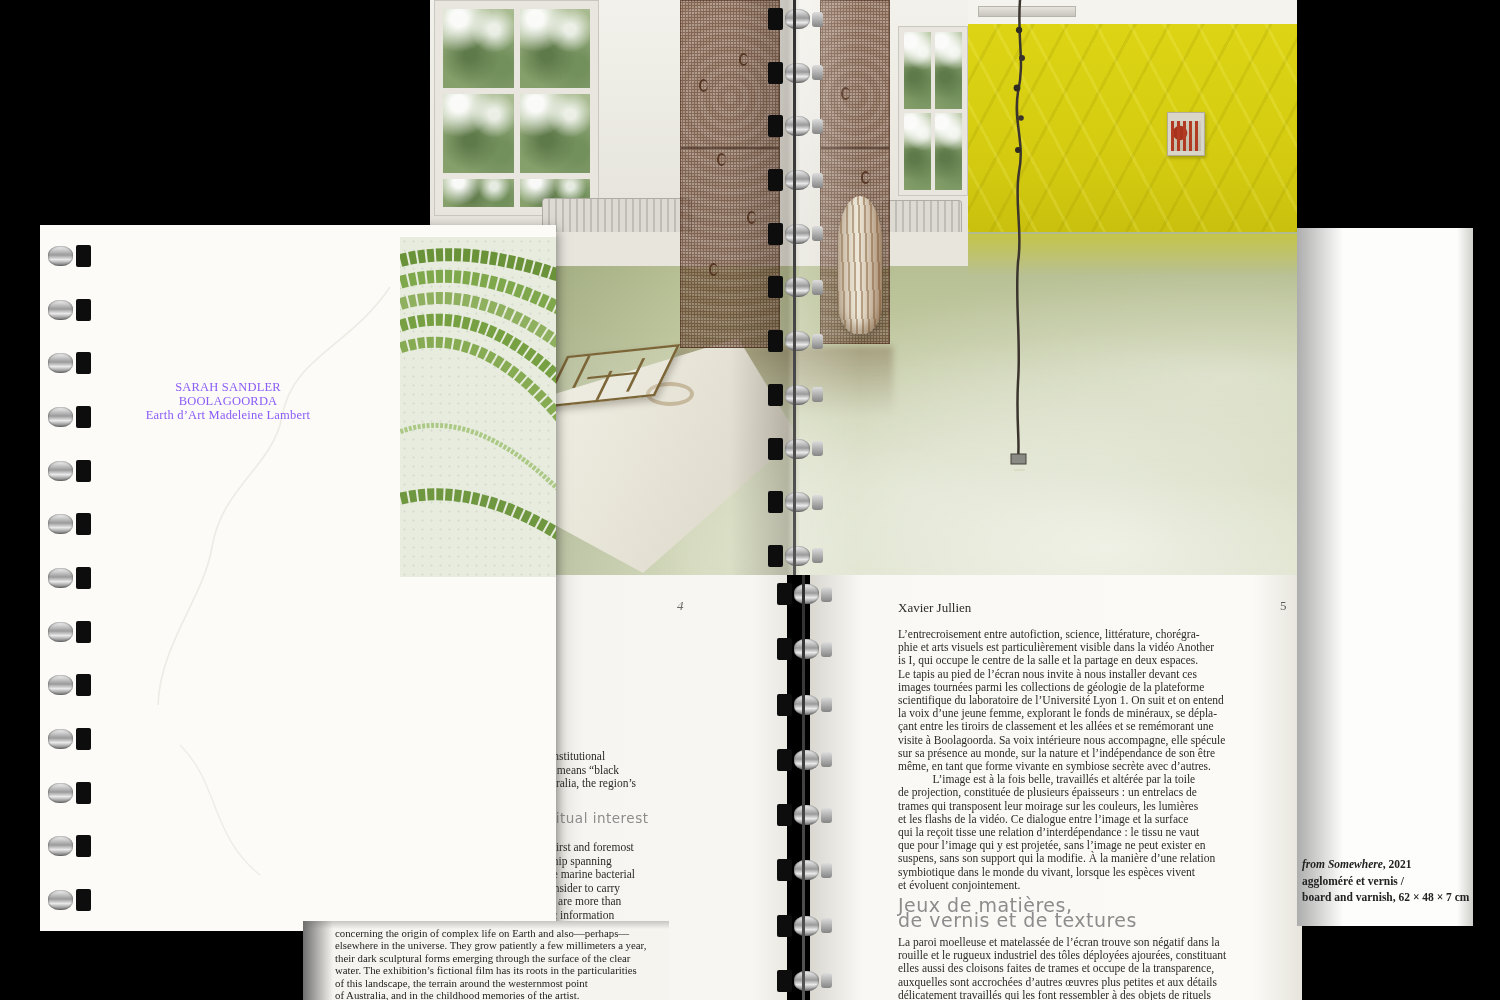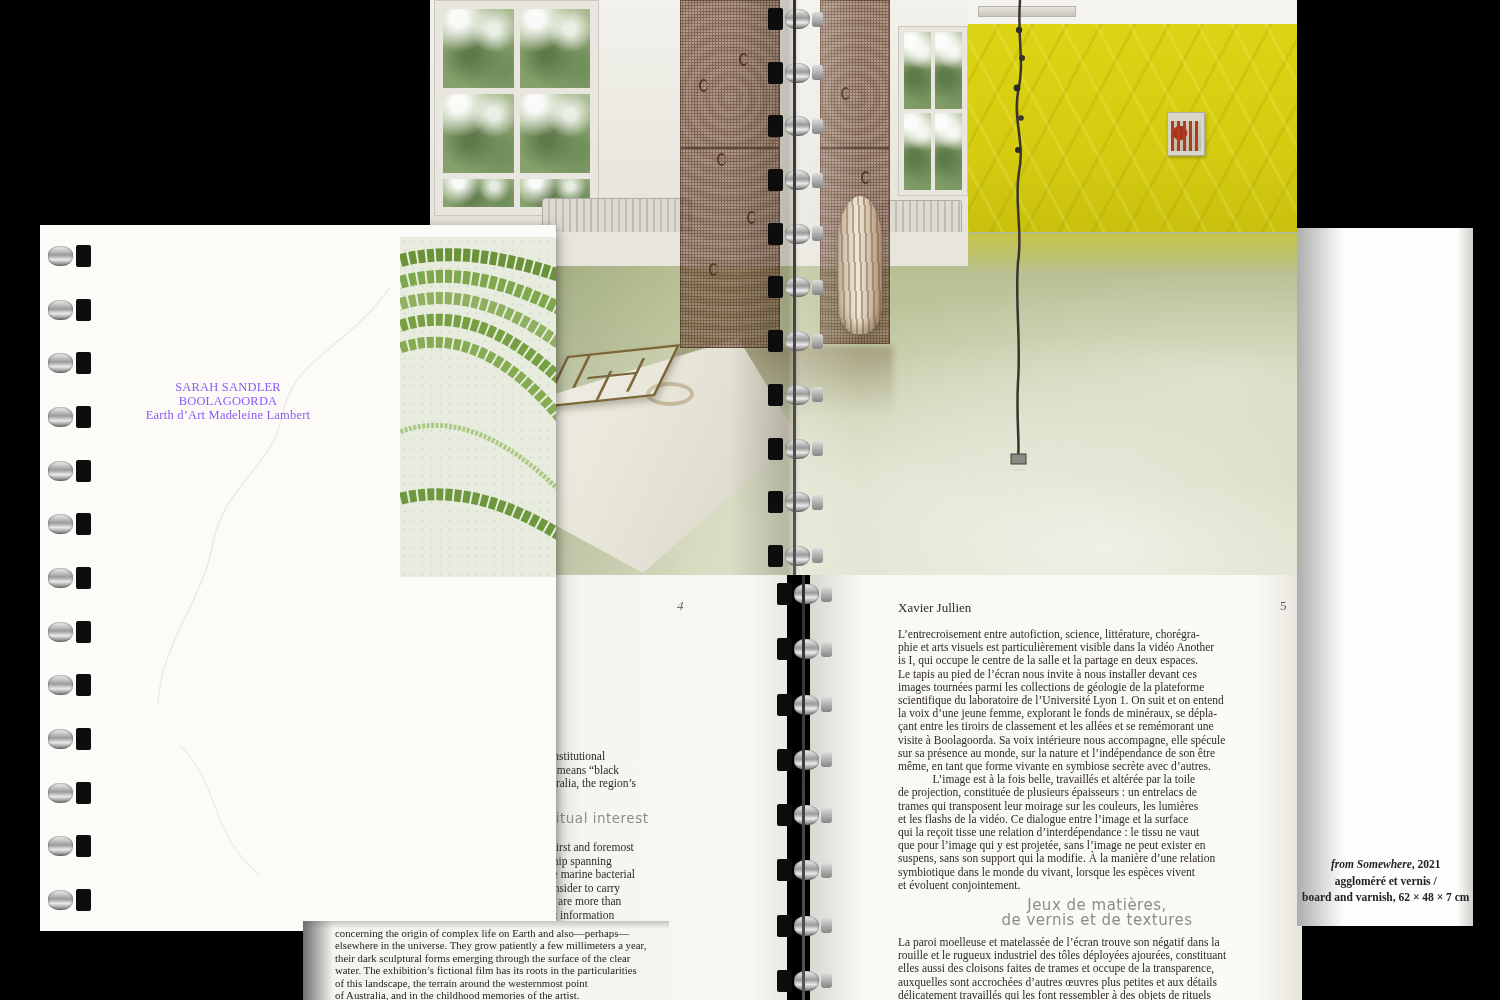--- a/index.html
+++ b/index.html
@@ -114,36 +114,36 @@
   .bs-left-page{left:555px;top:575px;width:232px;height:425px;
     background:linear-gradient(90deg,#e6e5df 0,#f6f5f1 28px,#f7f6f2 85%,#e9e8e1 100%);}
   .bs-pnum4{left:677px;top:598px;font-style:italic;font-size:13px;color:#6b6b6b;}
   .bs-right-page{left:810px;top:575px;width:492px;height:425px;
     background:linear-gradient(90deg,#d9d7d0 0,#f9f8f4 52px,#fbfaf6 90%,#e6e4dc 100%);}
   .bs-header{left:898px;top:600px;font-size:13px;color:#2c2c2c;}
   .bs-pnum5{left:1280px;top:598px;font-size:13px;color:#5e5e5e;}
   .bs-col{left:898px;top:628px;width:398px;font-size:11.5px;line-height:13.2px;color:#2e2b27;text-align:left;}
   .indent-first > div:first-child{padding-left:3em;}
   .script{font-family:"DejaVu Sans", sans-serif;color:#8c8c8c;letter-spacing:.5px;}
-  .bs-heading{margin:6px 0 8px;text-align:center;font-size:15px;line-height:15px;}
+  .bs-heading{margin:6px 0 8px;font-size:19px;line-height:15px;}
   .bs-fragments{left:515px;top:750px;width:180px;font-size:11.5px;line-height:13.5px;color:#2e2b27;
     -webkit-mask-image:linear-gradient(90deg, rgba(0,0,0,0), #000 48px);
     mask-image:linear-gradient(90deg, rgba(0,0,0,0), #000 48px);}
   .frag-script{margin:21px 0 16px;font-size:13.5px;}
 
   
   .over-strip{left:303px;top:921px;width:366px;height:79px;
     background:linear-gradient(90deg,#6e6e6e 0,#f5f4ef 30px,#f5f4ef);}
   .over-strip::before{content:"";position:absolute;left:0;right:0;top:0;height:8px;
     background:linear-gradient(180deg,rgba(110,110,110,.35),rgba(0,0,0,0));}
   .over-text{position:absolute;left:32px;top:6px;font-size:10.8px;line-height:12.4px;color:#262320;}
 
   
   .right-page{left:1297px;top:228px;width:176px;height:698px;
-    background:linear-gradient(90deg,#adadad 0,#fdfdfc 46px,#fdfdfc calc(100% - 16px),#cfcfcb 100%);text-align:center;}
+    background:linear-gradient(90deg,#adadad 0,#fdfdfc 46px,#fdfdfc calc(100% - 16px),#cfcfcb 100%);}
   .rc-text{position:absolute;left:5px;top:628px;font-size:11.5px;line-height:16.5px;font-weight:600;color:#222;}
   .rc-title{font-style:italic;}
 </style>
 </head>
 <body>
 
 <div id="canvas">
 
   <div class="abs gallery">
     <div class="abs g-wall-left"></div>

